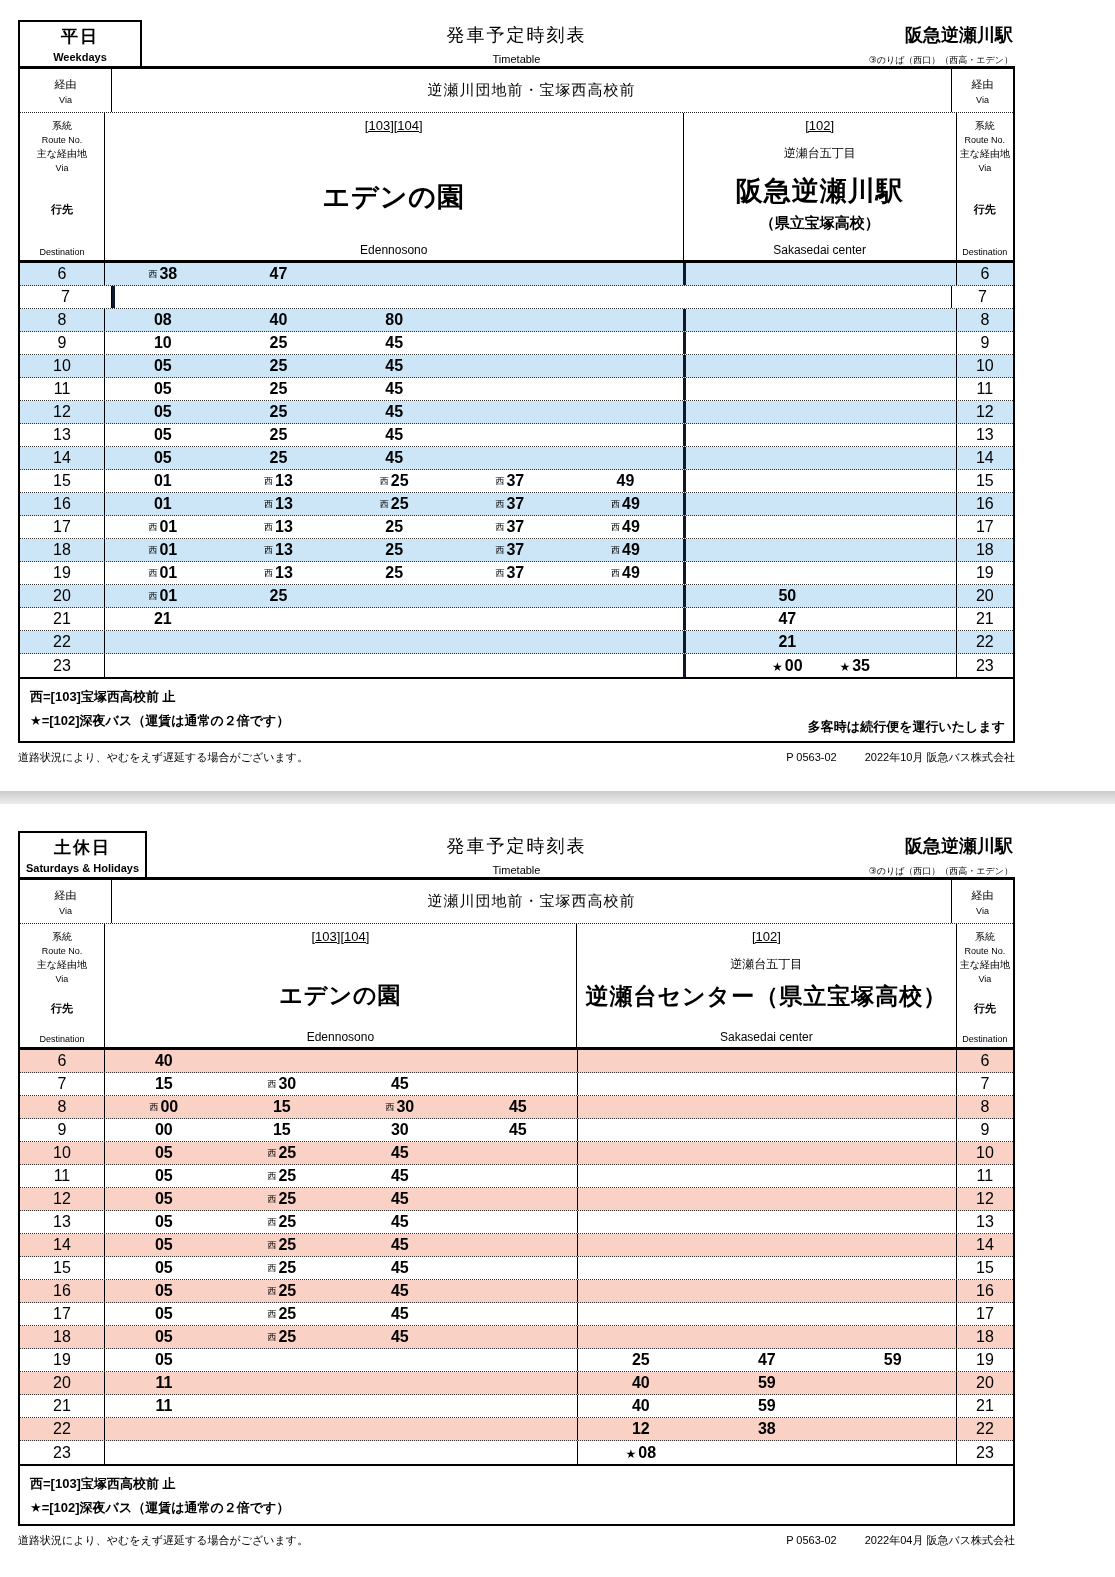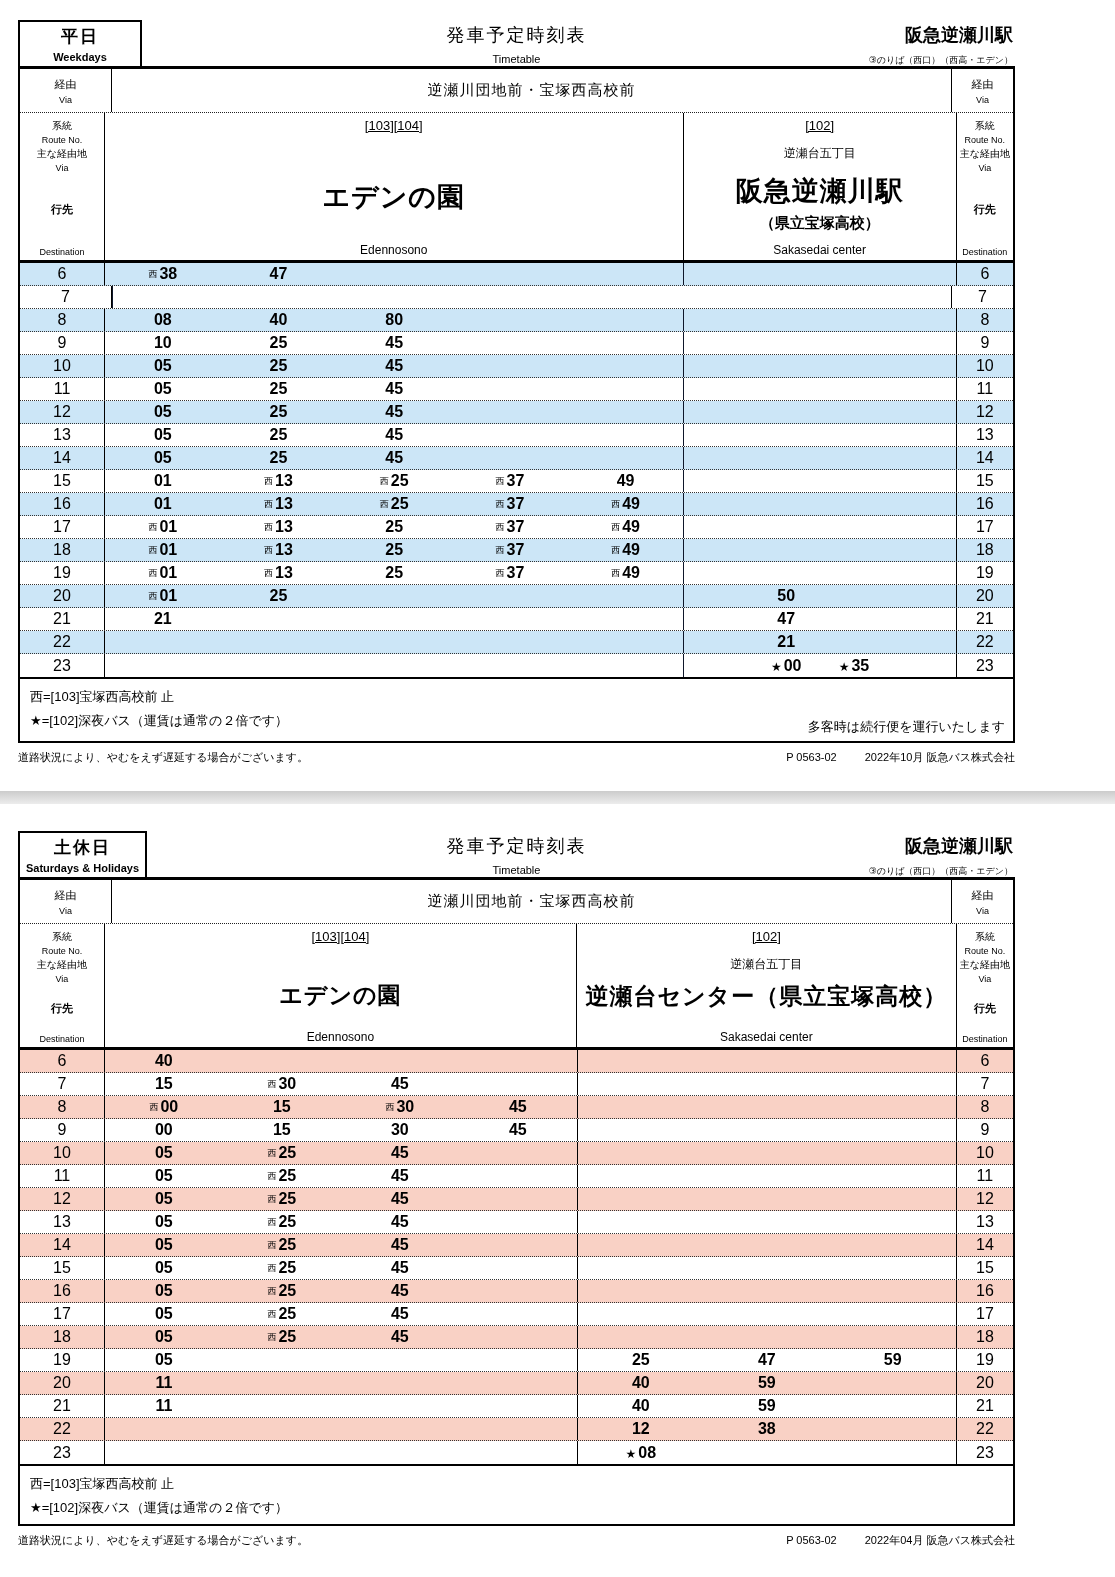--- a/index.html
+++ b/index.html
@@ -52,30 +52,30 @@
   .rh-dest-en{font-size:12px;}
   
   .data-rows{position:relative;}
   .trow{display:flex;height:23px;border-bottom:1px dotted #333;box-sizing:border-box;}
   .trow:last-child{border-bottom:none;border-radius:7px;}
   .hcell{font-size:16px;display:flex;align-items:center;justify-content:center;box-sizing:border-box;height:100%;}
   .hcell.l{width:92px;border-right:1px solid #000;}
   .hcell.r{width:62px;border-left:1px solid #000;margin-left:auto;}
   .tcell{display:grid;height:100%;align-items:center;box-sizing:border-box;}
   .t0 .tcell.main{width:627px;grid-template-columns:repeat(5,1fr);}
-  .t0 .tcell.sub{width:295px;grid-template-columns:repeat(4,1fr);border-left:1px solid #0f172a;}
+  .t0 .tcell.sub{width:295px;grid-template-columns:repeat(4,1fr);border-left:3px solid #0f172a;}
   .t1 .tcell.main{width:512px;grid-template-columns:repeat(4,1fr);}
   .t1 .tcell.sub{width:411px;grid-template-columns:repeat(3,1fr);border-left:1px solid #000;}
   .time{justify-self:center;font-weight:bold;font-size:16px;white-space:nowrap;}
   .pre-nishi{font-size:9px;font-weight:normal;margin-right:2px;vertical-align:2px;}
   .pre-star{font-size:12px;margin-right:2px;}
   .note-box{position:absolute;left:492px;top:4px;width:304px;height:33px;background:#ffff8e;border:2px solid #eda33c;
     display:flex;align-items:center;justify-content:center;font-size:14px;font-weight:bold;z-index:3;box-sizing:border-box;white-space:nowrap;}
   
-  .footnotes{border-top:2px solid #000;padding:6px 10px 4px;box-sizing:border-box;position:relative;}
+  .footnotes{border-top:2px solid #000;padding:6px 10px 4px;box-sizing:border-box;position:relative;font-weight:bold;}
   .t0 .footnotes{height:64px;}
   .t1 .footnotes{height:60px;}
   .fn-line{font-size:13px;line-height:1.85;}
   .capacity-note{position:absolute;right:8px;bottom:5px;font-size:13px;}
   .bottom-line{display:flex;justify-content:space-between;margin-top:7px;font-size:11px;}
   .b-right .doc-no{margin-right:28px;}
   .page-divider{height:13px;width:1115px;margin:26px 0 27px -18px;background:linear-gradient(#cccccc,#ececec);}
 </style>
 </head>
 <body>

